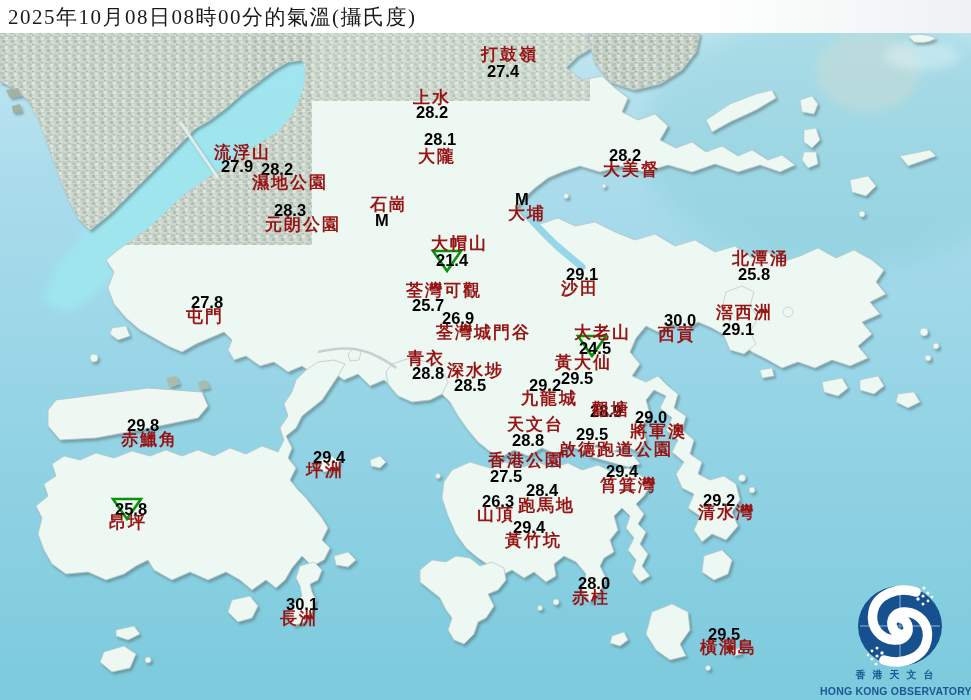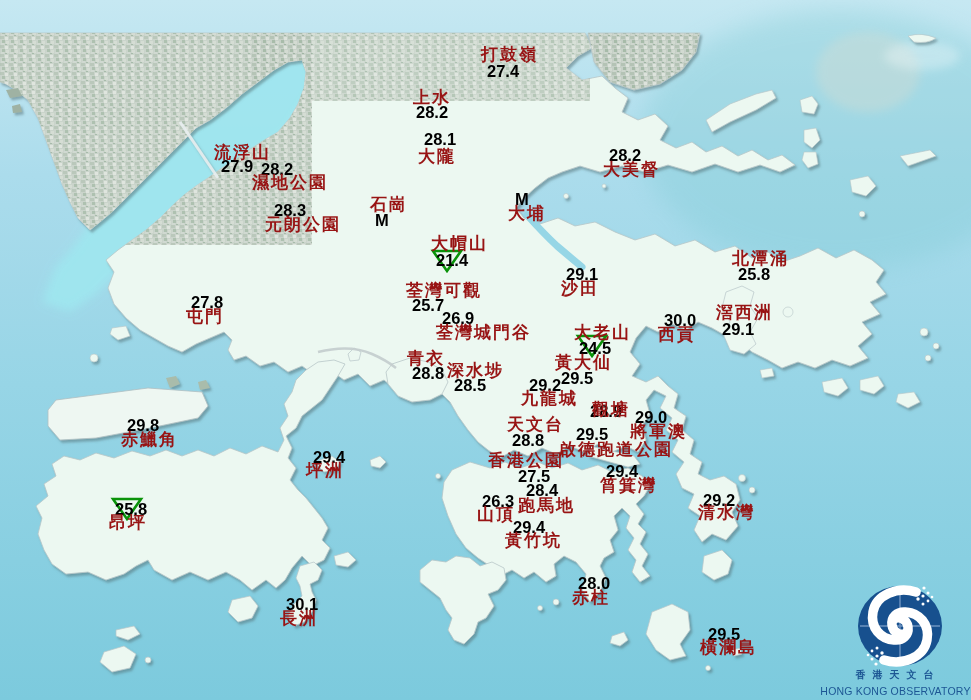--- a/index.html
+++ b/index.html
@@ -40,21 +40,21 @@
   .logo svg{position:absolute;left:0;top:0;}
   .logo-cn{
     position:absolute; left:8px; top:90px; width:140px; text-align:center;
     font-family:"Liberation Serif","DejaVu Serif",serif;
     font-size:10px; font-weight:700; letter-spacing:7px; color:var(--c-logotext);
     white-space:nowrap;
   }
   .logo-en{
     position:absolute; left:0px; top:107px; width:151px; text-align:center;
     font-family:"Liberation Sans","DejaVu Sans",sans-serif;
-    font-size:10.5px; font-weight:400; color:var(--c-logotext); letter-spacing:0.2px;
+    font-size:10.5px; font-weight:700; color:var(--c-logotext); letter-spacing:0.2px;
     white-space:nowrap;
   }
 </style>
 </head>
 <body>
 
 <div class="stage">
 
   <svg class="map" width="971" height="700" viewBox="0 0 971 700">
     <defs>
@@ -239,21 +239,21 @@
       <div class="st-value" style="left: 512px; top: 432px;">28.8</div>
       <div class="st-name" style="left: 507px; top: 416px;">天文台</div>
       <div class="st-value" style="left: 635px; top: 409px;">29.0</div>
       <div class="st-name" style="left: 630px; top: 423px;">將軍澳</div>
       <div class="st-value" style="left: 576px; top: 426px;">29.5</div>
       <div class="st-name" style="left: 559px; top: 441px;">啟德跑道公園</div>
       <div class="st-value" style="left: 127px; top: 417px;">29.8</div>
       <div class="st-name" style="left: 121px; top: 431px;">赤鱲角</div>
       <div class="st-value" style="left: 313px; top: 449px;">29.4</div>
       <div class="st-name" style="left: 306px; top: 462px;">坪洲</div>
-      <div class="st-value" style="left: 518px; top: 468px;">27.5</div>
+      <div class="st-value" style="left: 490px; top: 468px;">27.5</div>
       <div class="st-name" style="left: 488px; top: 452px;">香港公園</div>
       <div class="st-value" style="left: 606px; top: 463px;">29.4</div>
       <div class="st-name" style="left: 600px; top: 477px;">筲箕灣</div>
       <div class="st-value" style="left: 482px; top: 493px;">26.3</div>
       <div class="st-name" style="left: 477px; top: 506px;">山頂</div>
       <div class="st-value" style="left: 526px; top: 482px;">28.4</div>
       <div class="st-name" style="left: 518px; top: 497px;">跑馬地</div>
       <div class="st-value" style="left: 703px; top: 492px;">29.2</div>
       <div class="st-name" style="left: 698px; top: 504px;">清水灣</div>
       <div class="st-value" style="left: 115px; top: 501px;">25.8</div>
@@ -261,20 +261,23 @@
       <div class="st-value" style="left: 513px; top: 519px;">29.4</div>
       <div class="st-name" style="left: 505px; top: 532px;">黃竹坑</div>
       <div class="st-value" style="left: 578px; top: 575px;">28.0</div>
       <div class="st-name" style="left: 572px; top: 589px;">赤柱</div>
       <div class="st-value" style="left: 286px; top: 596px;">30.1</div>
       <div class="st-name" style="left: 280px; top: 610px;">長洲</div>
       <div class="st-value" style="left: 708px; top: 626px;">29.5</div>
       <div class="st-name" style="left: 700px; top: 639px;">橫瀾島</div>
     </div>
 
+  <div class="titlebar">
+    <span>2025年10月08日08時00分的氣溫(攝氏度)</span>
+  </div>
 
   <div class="logo">
     <svg width="151" height="122" viewBox="820 578 151 122">
       <ellipse cx="900" cy="626" rx="42" ry="40" fill="#17508e"></ellipse>
       <path d="M860,626 H940 M900,588 V664" stroke="#6e93c0" stroke-width="1.4" fill="none"></path>
       <path d="M916,592 C897,586 876,595 873,612 C870,628 881,639 894,640 C903,641 909,635 908,627 C907,619 899,616 894,619" fill="none" stroke="#ffffff" stroke-width="9.5" stroke-linecap="round"></path>
       <path d="M916,592 C897,586 876,595 873,612 C870,628 881,639 894,640 C903,641 909,635 908,627 C907,619 899,616 894,619" fill="none" stroke="#ffffff" stroke-width="9.5" stroke-linecap="round" transform="rotate(180 900 626)"></path>
       <g fill="#ffffff">
         <circle cx="914" cy="594" r="1.7"></circle>
           <circle cx="919" cy="591" r="1.7"></circle>

